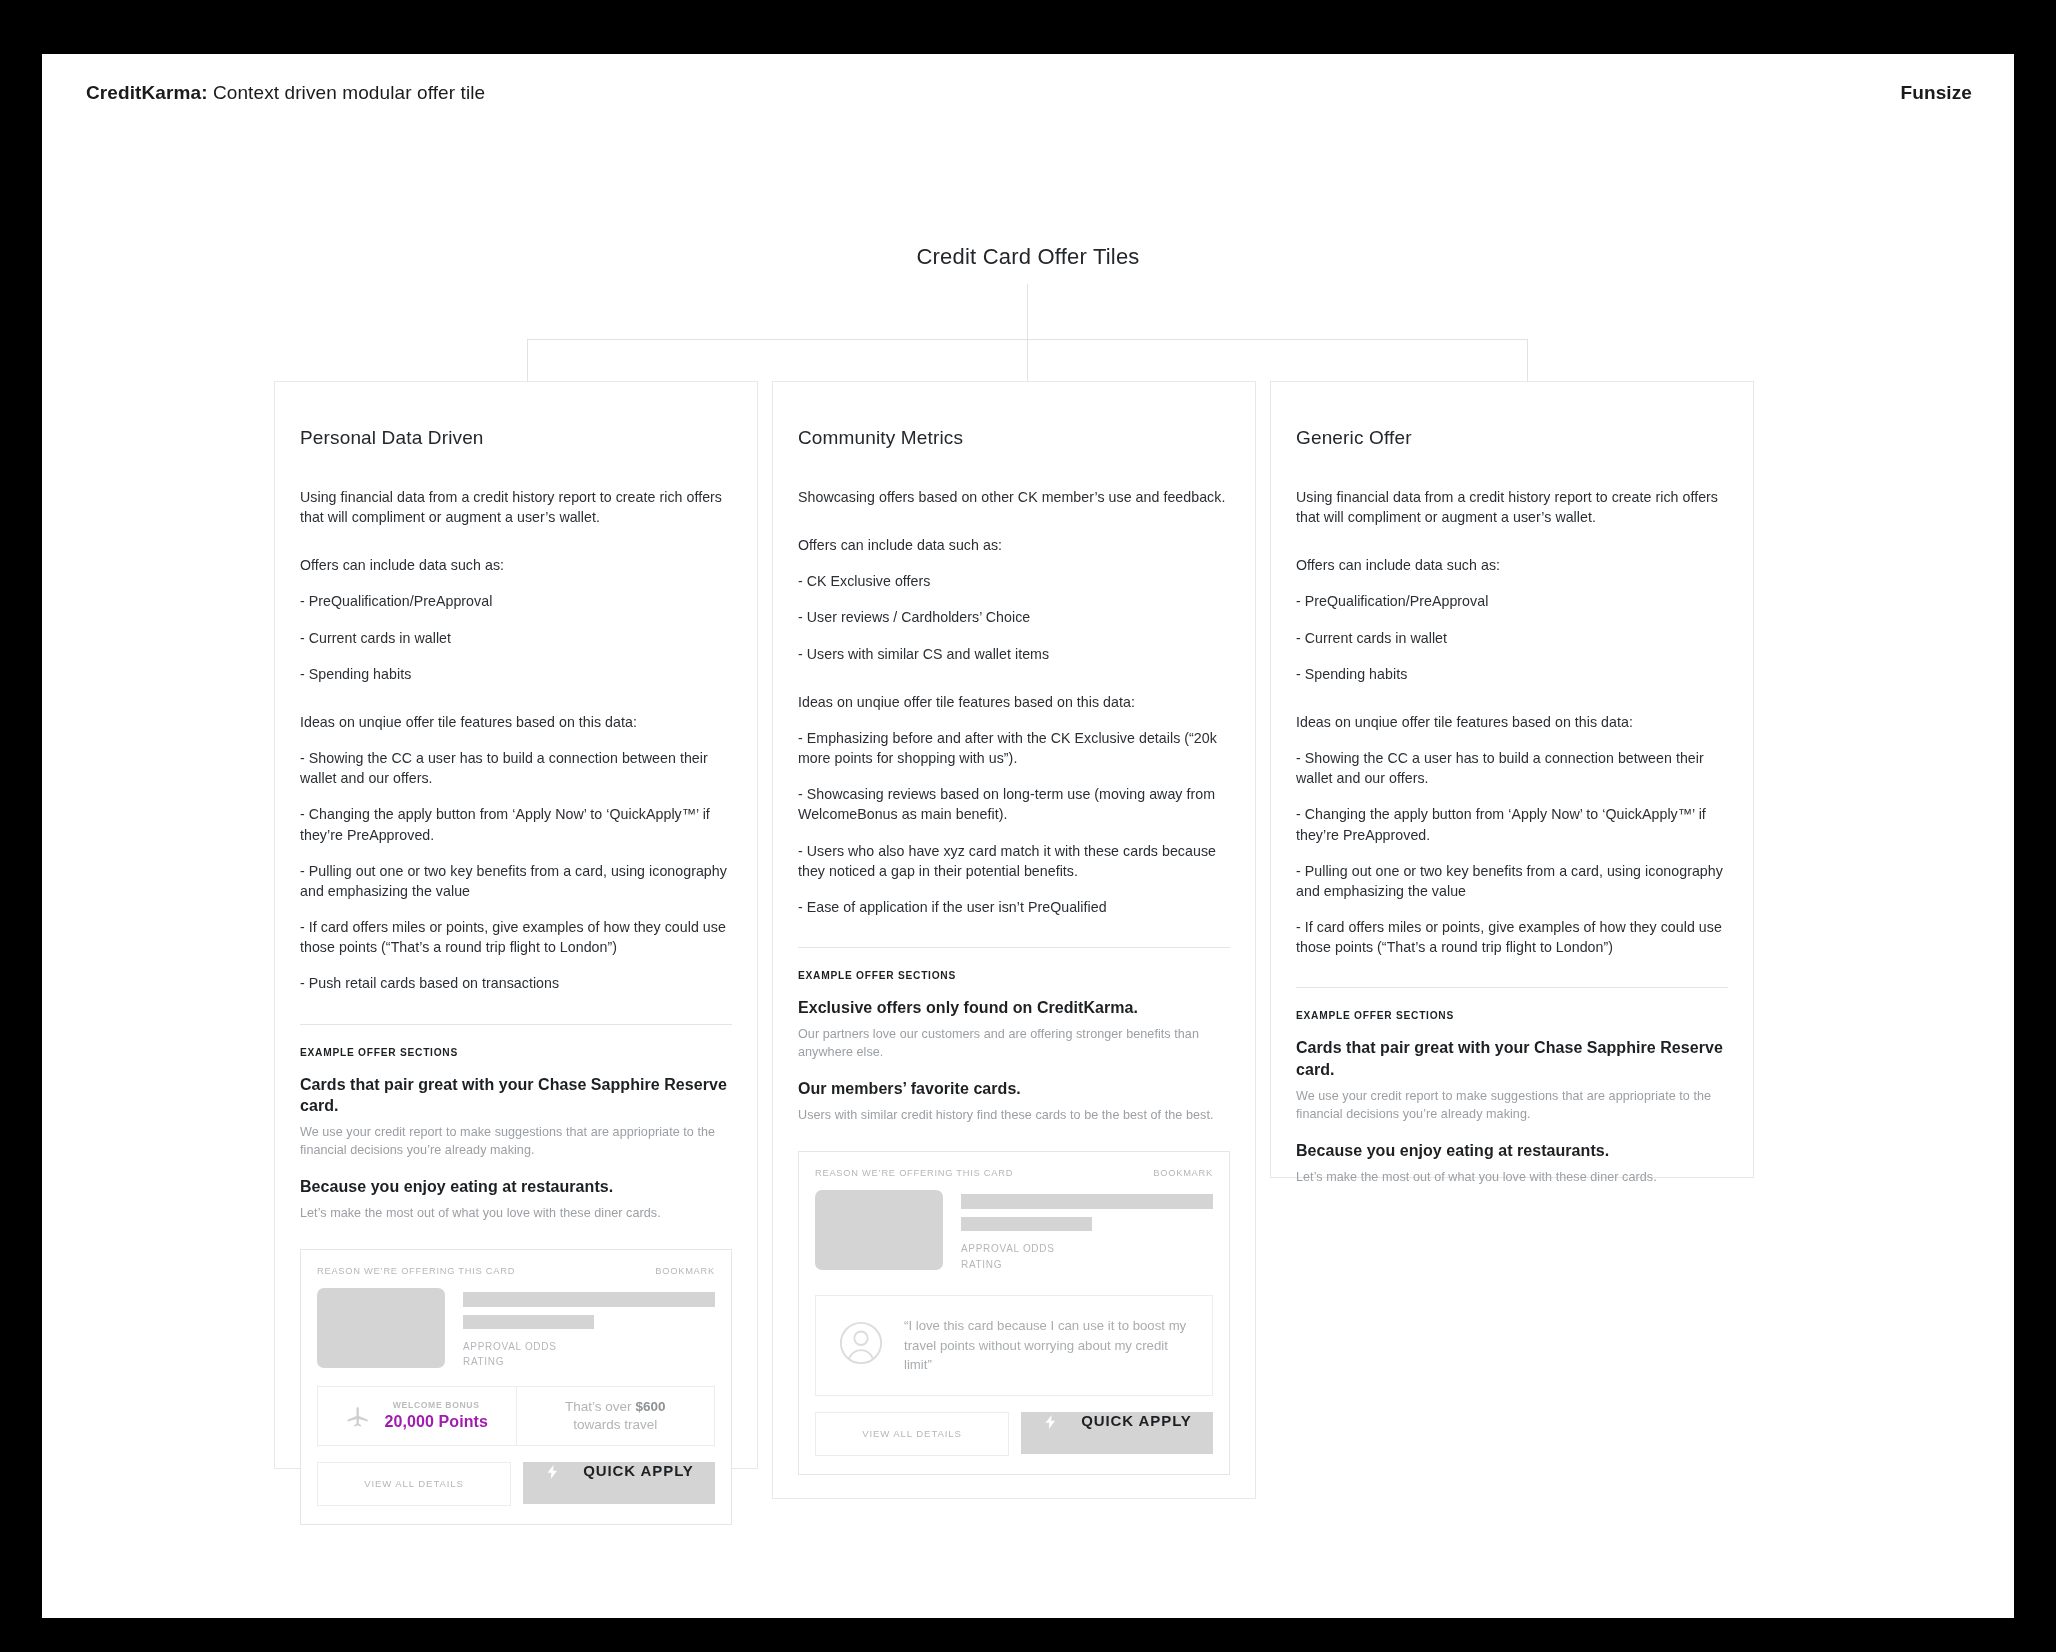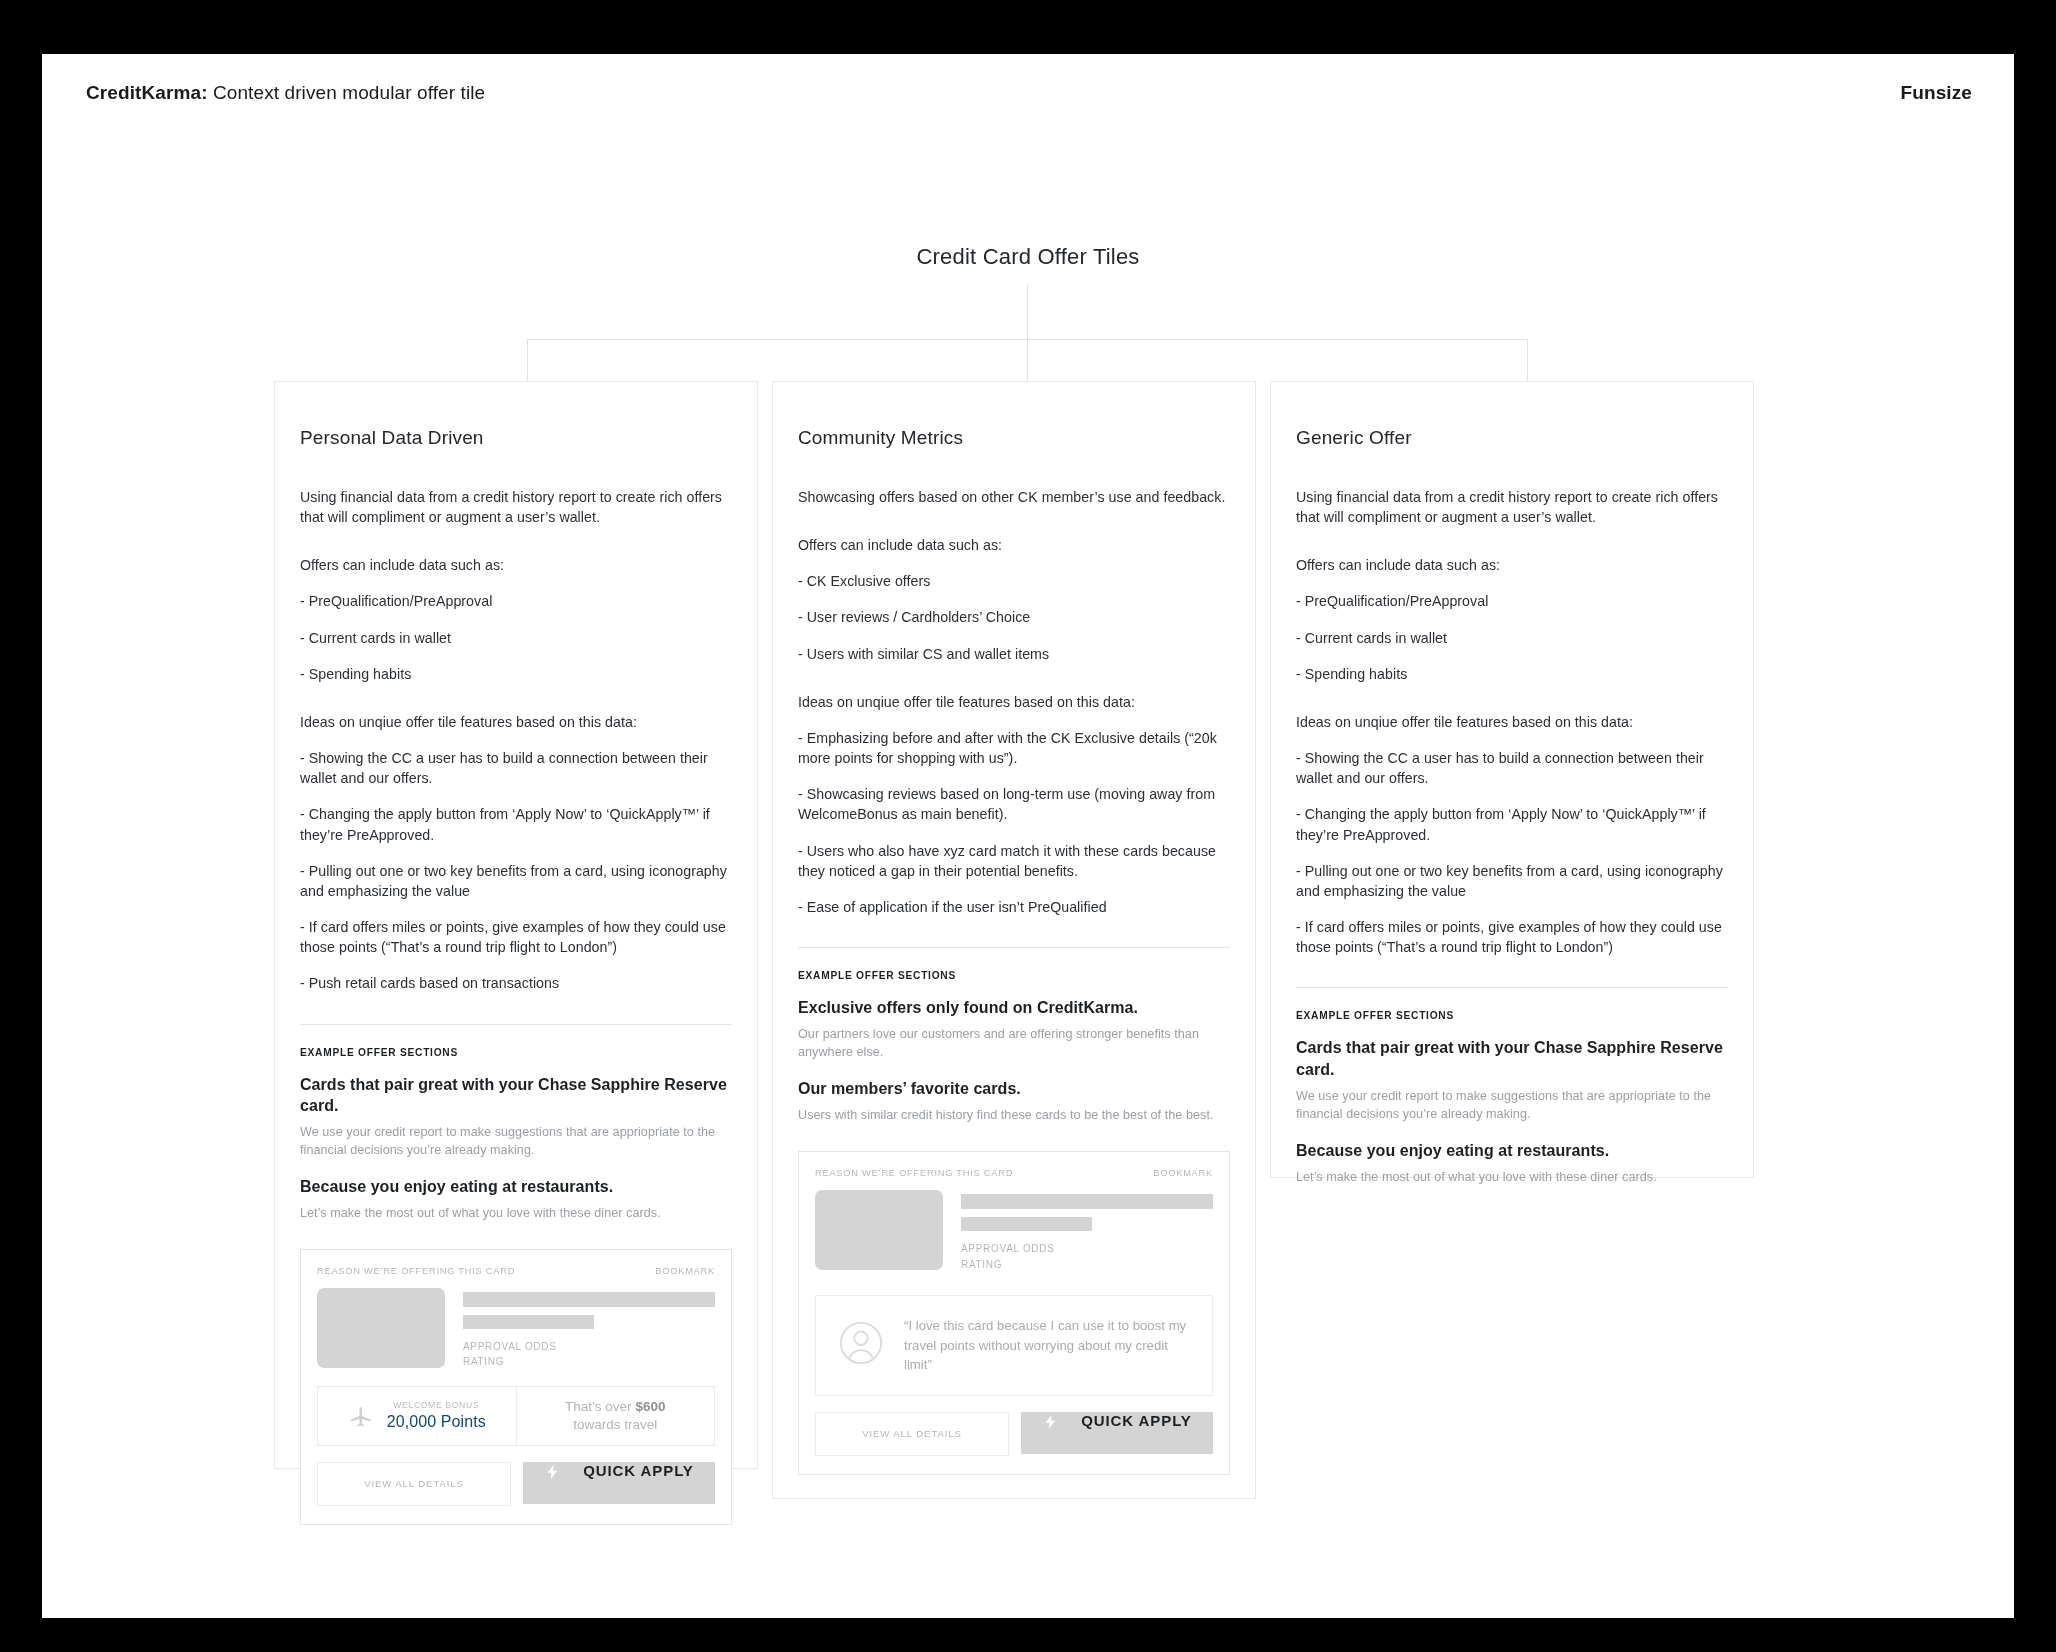--- a/index.html
+++ b/index.html
@@ -225,28 +225,28 @@
     height: 100%;
     border-right: 1px solid #ededed;
   }
   .plane-icon {
     color: #cfcfcf;
     display: block;
   }
   .bonus-text { text-align: center; }
   .bonus-kicker {
     font-size: 8.6px;
-    font-weight: normal;
+    font-weight: bold;
     letter-spacing: .65px;
     color: #b9bcbf;
   }
   .bonus-value {
     font-size: 16px;
-    font-weight: normal;
-    color: #0c4a6e;
+    font-weight: bold;
+    color: #a21caf;
     margin-top: 3px;
     letter-spacing: .1px;
   }
   .bonus-right {
     flex: 1 1 0;
     text-align: center;
     font-size: 13.5px;
     color: #b1b5b8;
     line-height: 1.33;
   }

